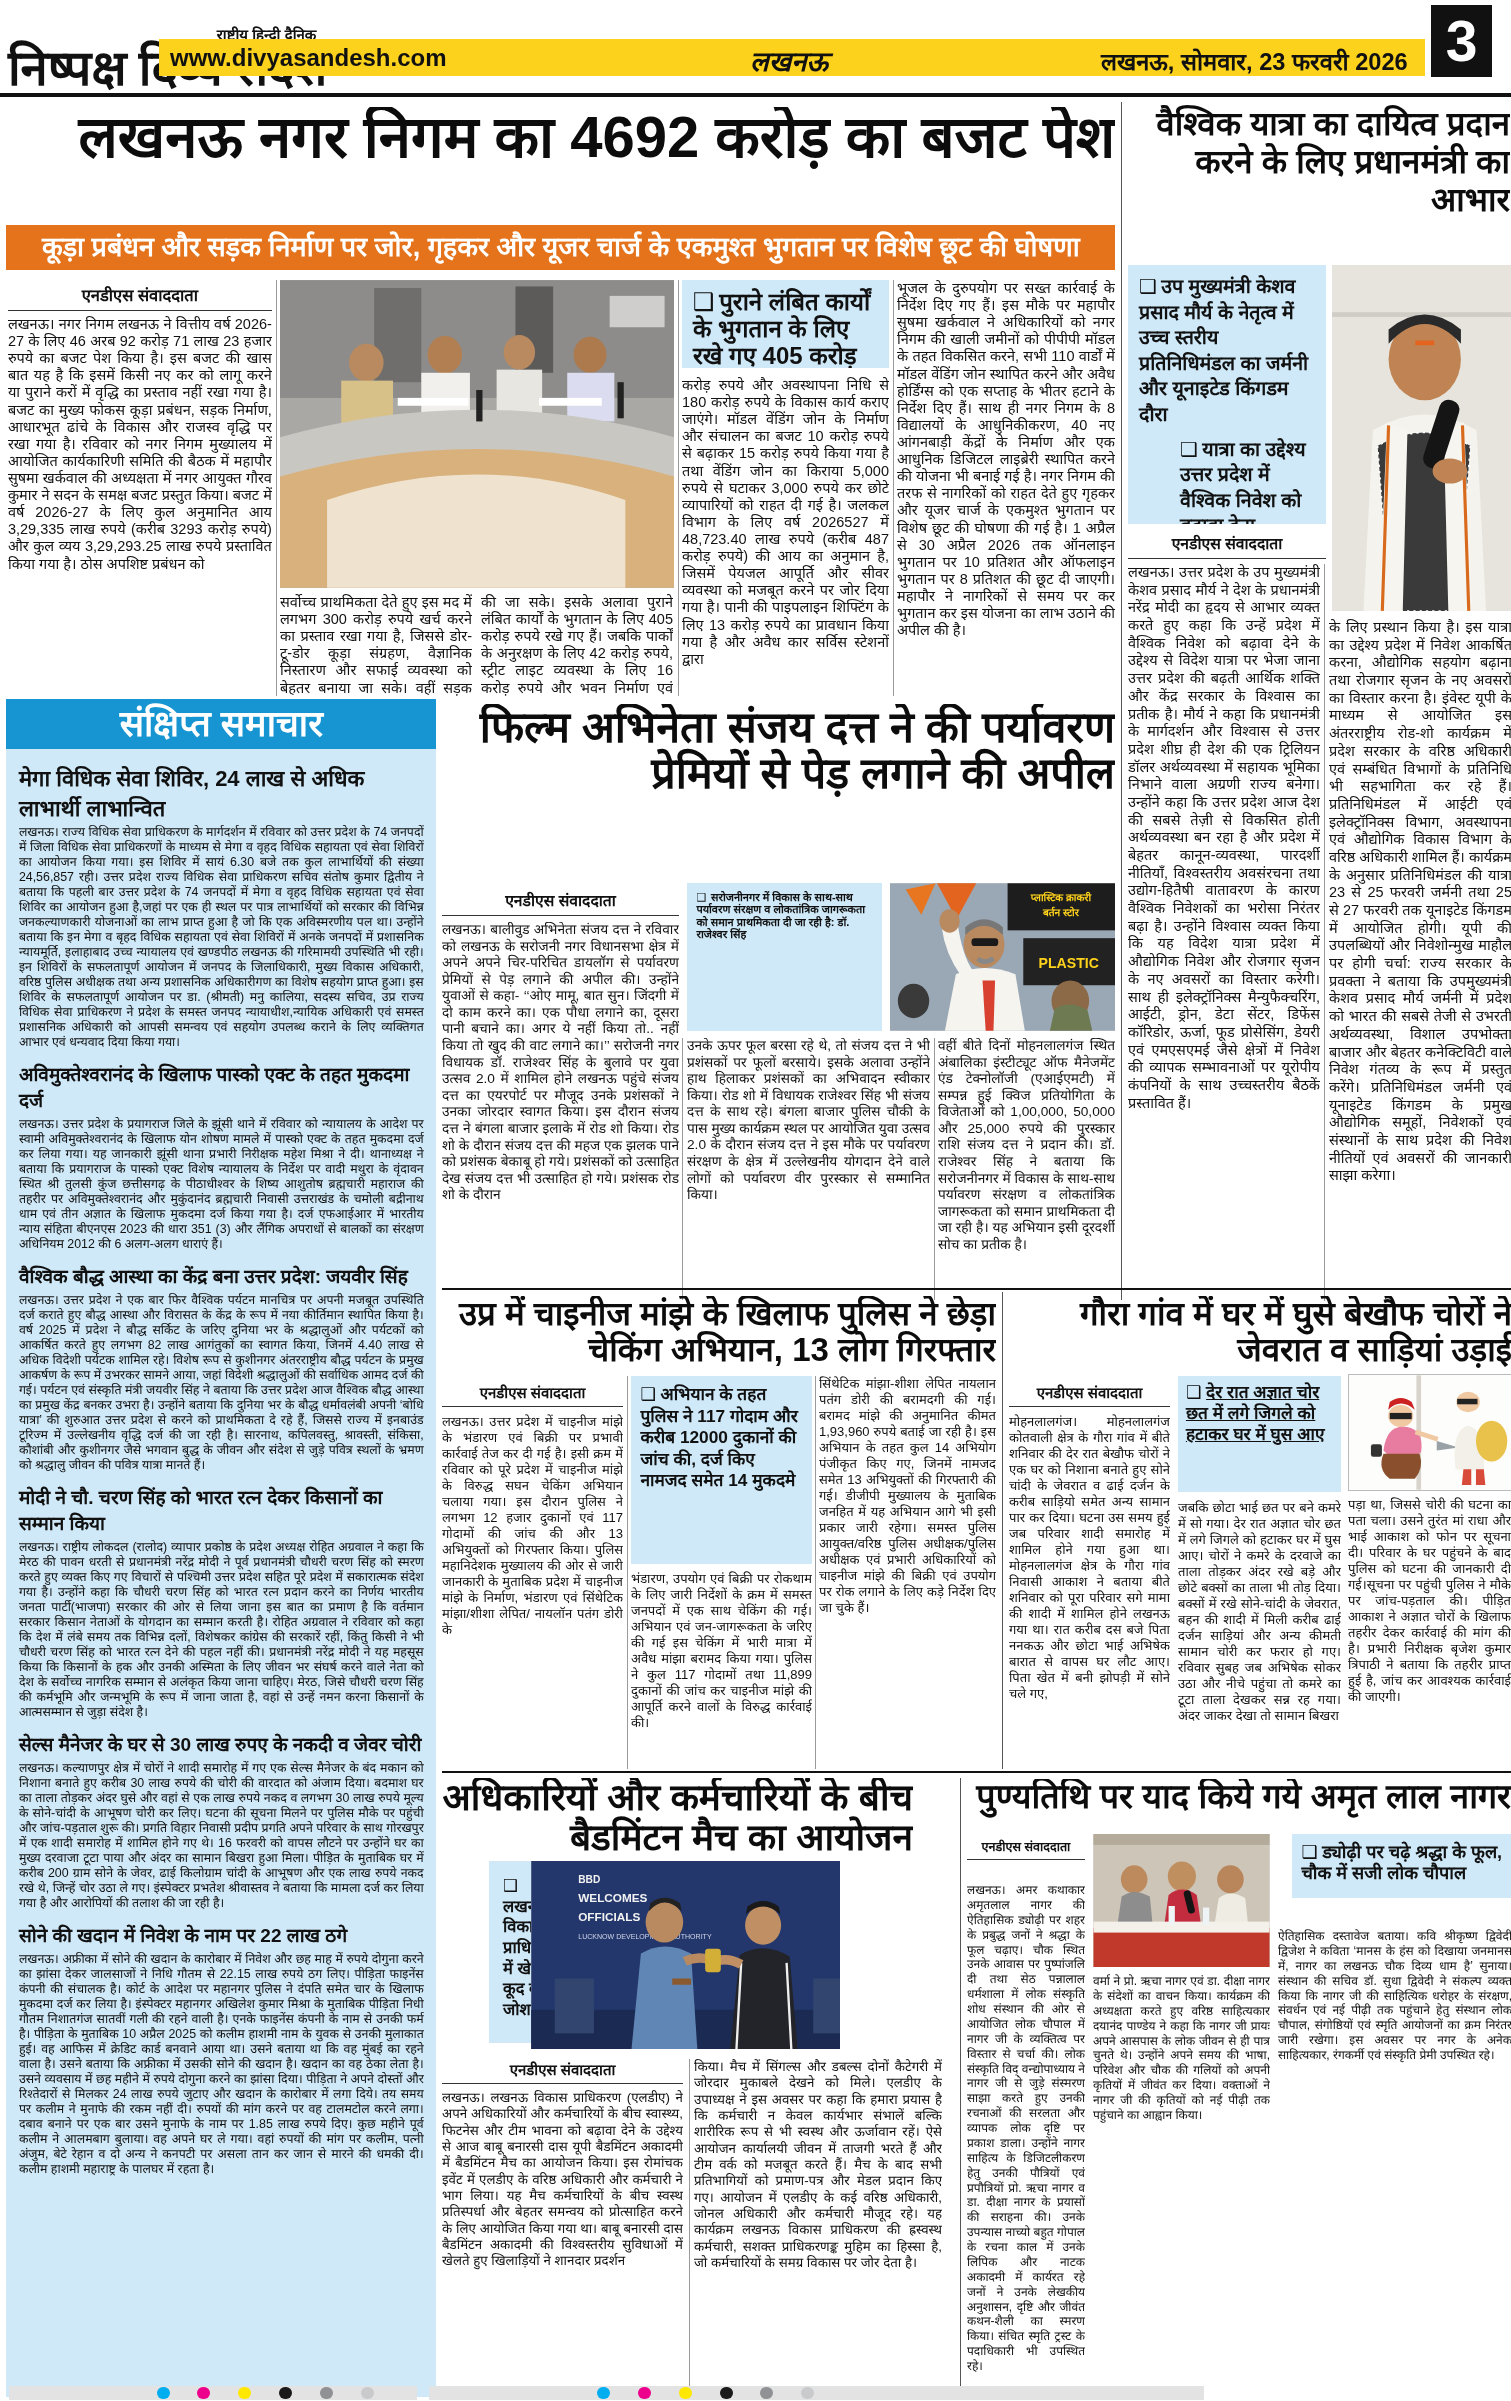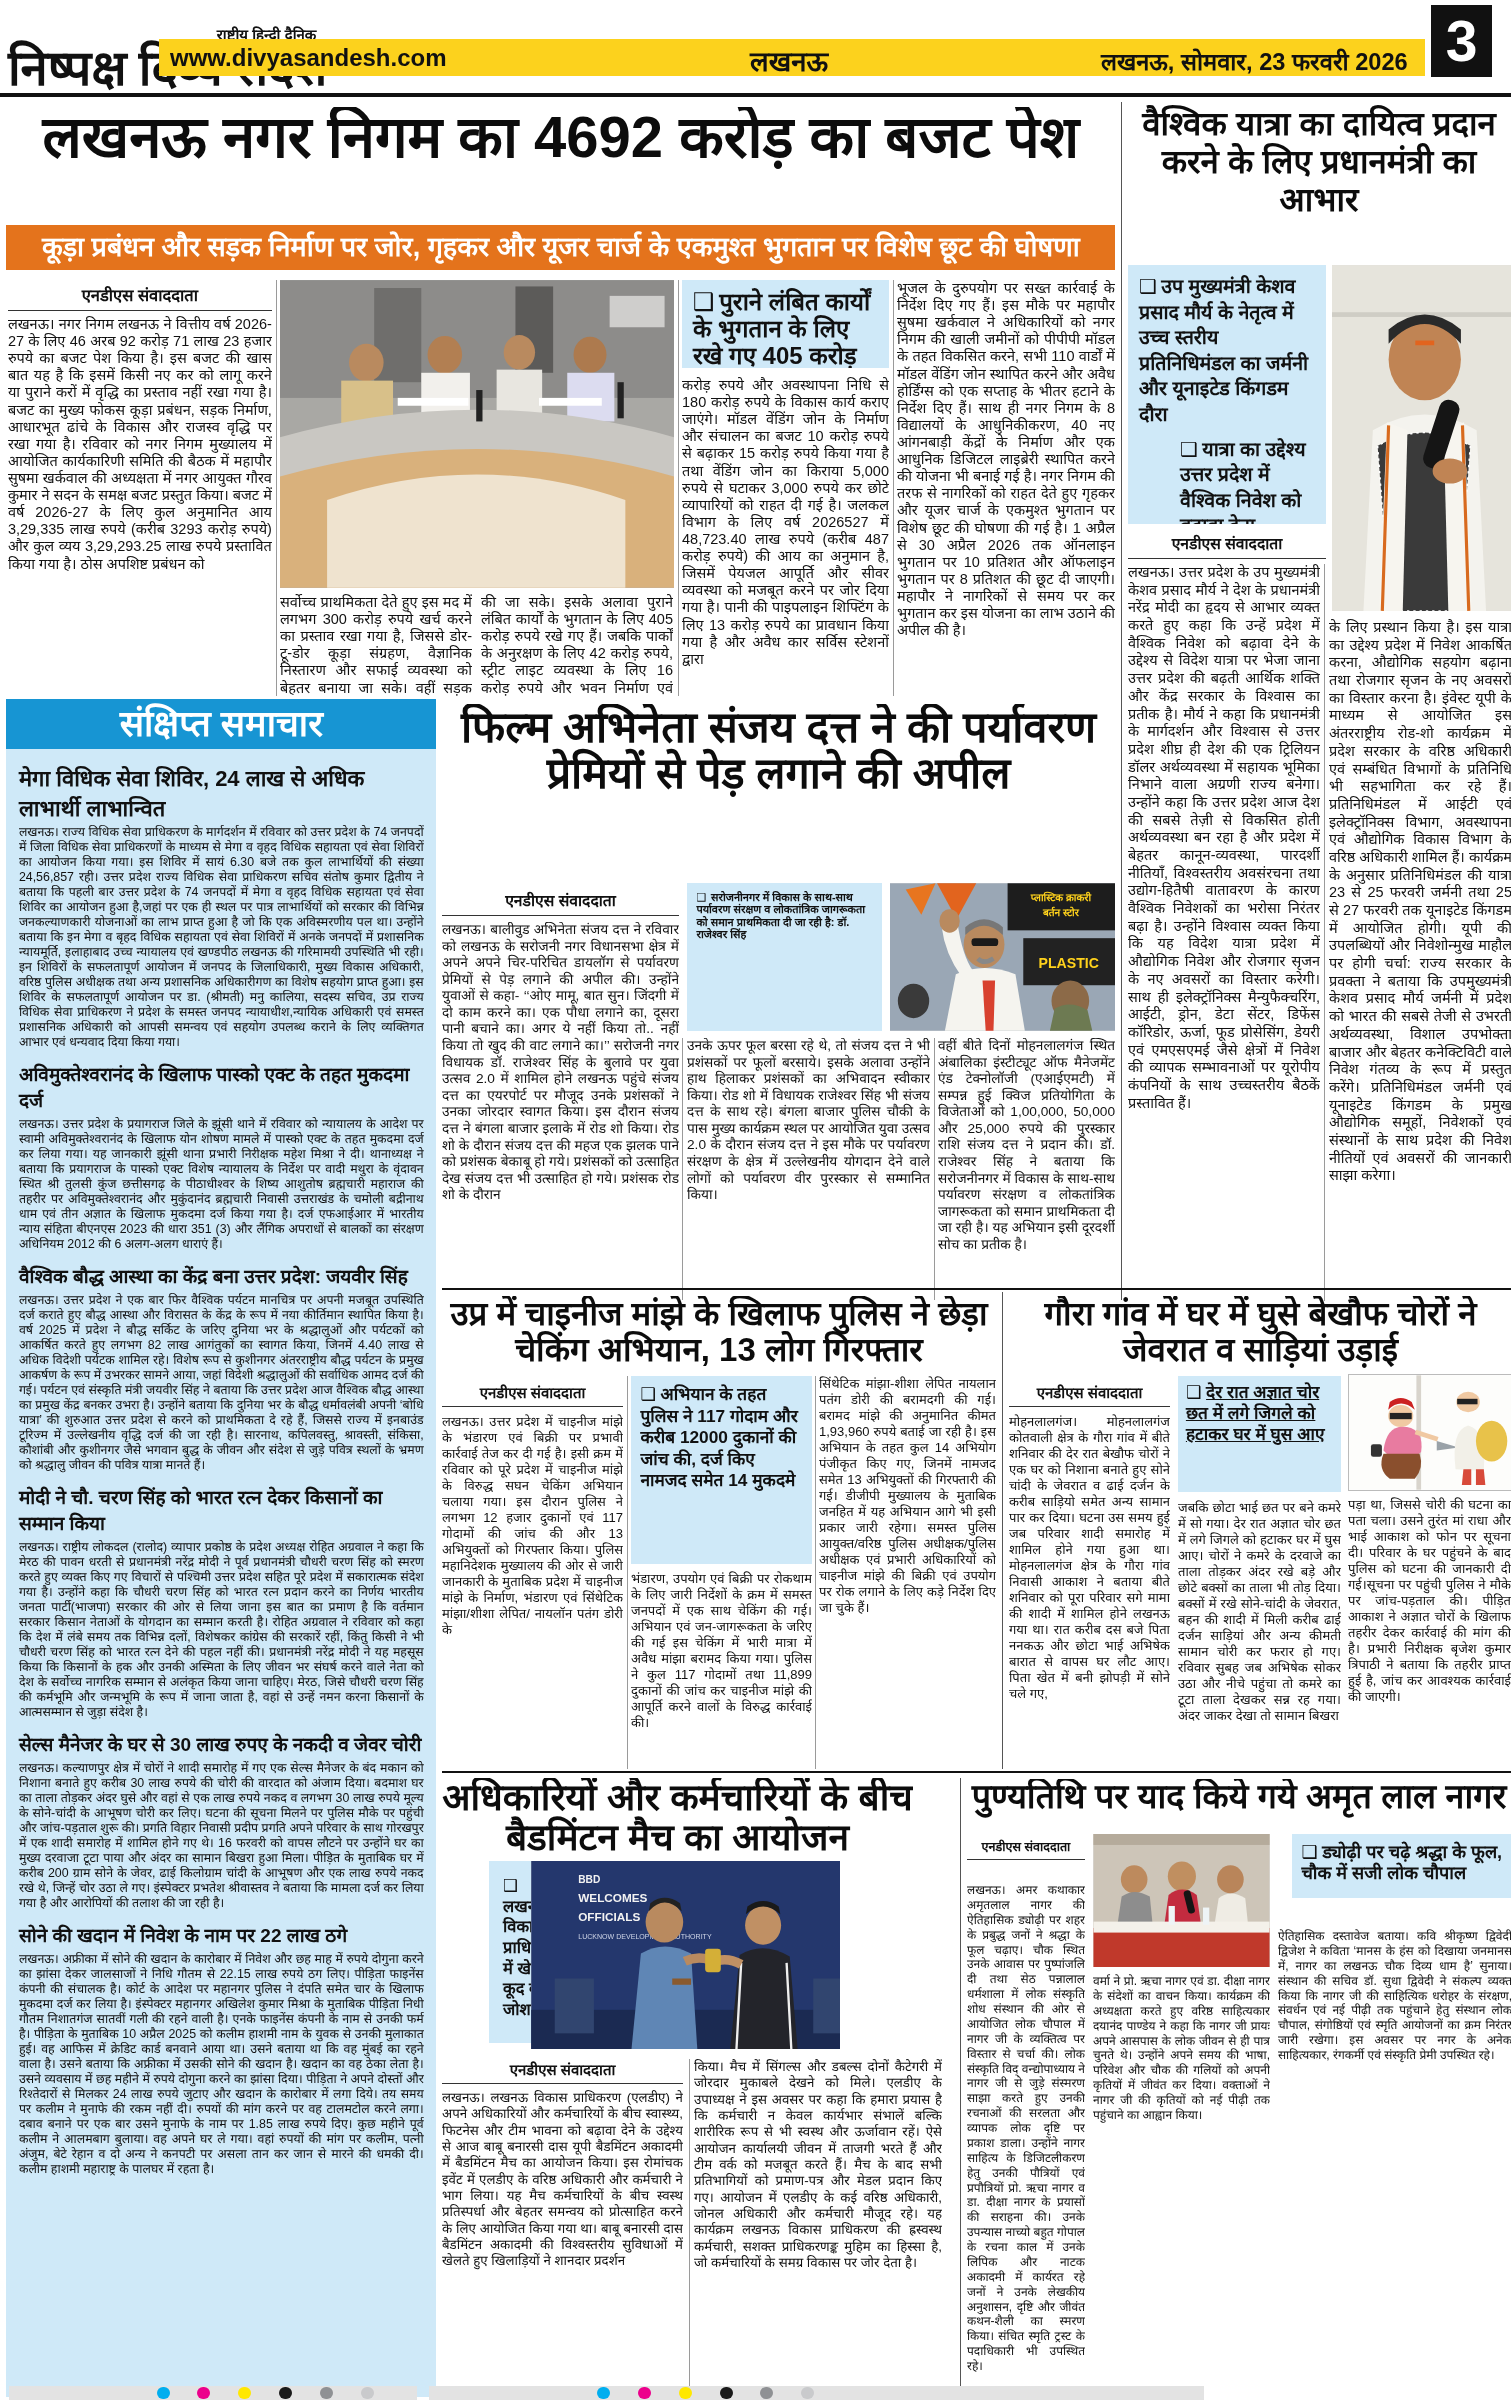--- a/index.html
+++ b/index.html
@@ -1,40 +1,40 @@
 <!DOCTYPE html>
 <html lang="hi" style="font-size:12.6px"><head>
 <meta charset="utf-8">
 <style>
   html,body{margin:0;padding:0;background:#ffffff;}
   body{font-family:"Liberation Sans","DejaVu Sans",sans-serif;color:#111;}
   .page{position:relative;width:1512px;height:2401px;background:#fff;overflow:hidden;}
   .abs{position:absolute;}
   .jt{text-align:justify;text-justify:inter-word;overflow:hidden;}
-  .hl{font-weight:bold;color:#0c0c0c;line-height:1.04;text-align:center;overflow:hidden;}
+  .hl{font-weight:bold;color:#0c0c0c;line-height:1.04;text-align:right;overflow:hidden;}
   .byline{font-weight:bold;text-align:center;border-bottom:1.6px solid #333;padding-bottom:3.9px;overflow:hidden;white-space:nowrap;}
   .box{background:#cfe9f8;padding:9.4px 11px;font-weight:bold;overflow:hidden;box-sizing:border-box;}
   .sq{display:inline-block;margin-right:4.7px;font-weight:bold;}
   .vr{width:0.8px;background:#9a9a9a;}
   .hr-black{background:#111;}
   .photo{overflow:hidden;background:#ddd;}
   .dot{position:absolute;width:12.6px;height:12.6px;border-radius:50%;top:0.8px;}
   .strip{position:absolute;height:14px;background:#e3e3e3;}
   svg{display:block;}
 </style>
 </head>
 <body>
 
 <div class="page">
 
   <div class="abs" style="left:200px;top:23.6px;width:133px;font-size:15px;font-weight:bold;text-align:center;">राष्ट्रीय हिन्दी दैनिक</div>
   <div class="abs" style="left:7.9px;top:33px;width:471px;font-size:49px;font-weight:bold;font-family:'Liberation Serif','DejaVu Serif',serif;white-space:nowrap;">निष्पक्ष दिव्य संदेश</div>
   <div class="abs" style="left:159px;top:39px;width:1266px;height:37px;background:#fcd21d;">
     <span class="abs" style="left:11px;top:4.7px;font-size:24px;font-weight:bold;">www.divyasandesh.com</span>
-    <span class="abs" style="left:591px;top:3.1px;font-size:27.5px;font-weight:bold;">लखनऊ</span>
+    <span class="abs" style="left:591px;top:3.1px;font-size:27.5px;font-weight:bold;font-style:italic;">लखनऊ</span>
     <span class="abs" style="right:17.3px;top:5.5px;font-size:23.6px;font-weight:bold;">लखनऊ, सोमवार, 23 फरवरी 2026</span>
   </div>
   <div class="abs" style="left:1431px;top:4.7px;width:61px;height:72px;background:#111;color:#fff;font-size:57px;font-weight:bold;text-align:center;line-height:72px;">3</div>
   <div class="abs hr-black" style="left:0;top:93px;width:1512px;height:3.9px;"></div>
 
   <div class="abs hl" style="left:6.3px;top:107px;width:1109px;height:114px;font-size:58px;">लखनऊ नगर निगम का 4692 करोड़ का बजट पेश</div>
   <div class="abs" style="left:6.3px;top:225px;width:1109px;height:45px;background:#e4731c;color:#fff;font-size:27px;font-weight:bold;text-align:center;line-height:45px;overflow:hidden;">कूड़ा प्रबंधन और सड़क निर्माण पर जोर, गृहकर और यूजर चार्ज के एकमुश्त भुगतान पर विशेष छूट की घोषणा</div>
 
   <div class="abs byline" style="left:7.9px;top:283px;width:264px;font-size:16.5px;">एनडीएस संवाददाता</div>
   <div class="abs jt" style="left:7.9px;top:316px;width:264px;height:381px;font-size:14.5px;line-height:1.18;">लखनऊ। नगर निगम लखनऊ ने वित्तीय वर्ष 2026-27 के लिए 46 अरब 92 करोड़ 71 लाख 23 हजार रुपये का बजट पेश किया है। इस बजट की खास बात यह है कि इसमें किसी नए कर को लागू करने या पुराने करों में वृद्धि का प्रस्ताव नहीं रखा गया है। बजट का मुख्य फोकस कूड़ा प्रबंधन, सड़क निर्माण, आधारभूत ढांचे के विकास और राजस्व वृद्धि पर रखा गया है। रविवार को नगर निगम मुख्यालय में आयोजित कार्यकारिणी समिति की बैठक में महापौर सुषमा खर्कवाल की अध्यक्षता में नगर आयुक्त गौरव कुमार ने सदन के समक्ष बजट प्रस्तुत किया। बजट में वर्ष 2026-27 के लिए कुल अनुमानित आय 3,29,335 लाख रुपये (करीब 3293 करोड़ रुपये) और कुल व्यय 3,29,293.25 लाख रुपये प्रस्तावित किया गया है। ठोस अपशिष्ट प्रबंधन को</div>

